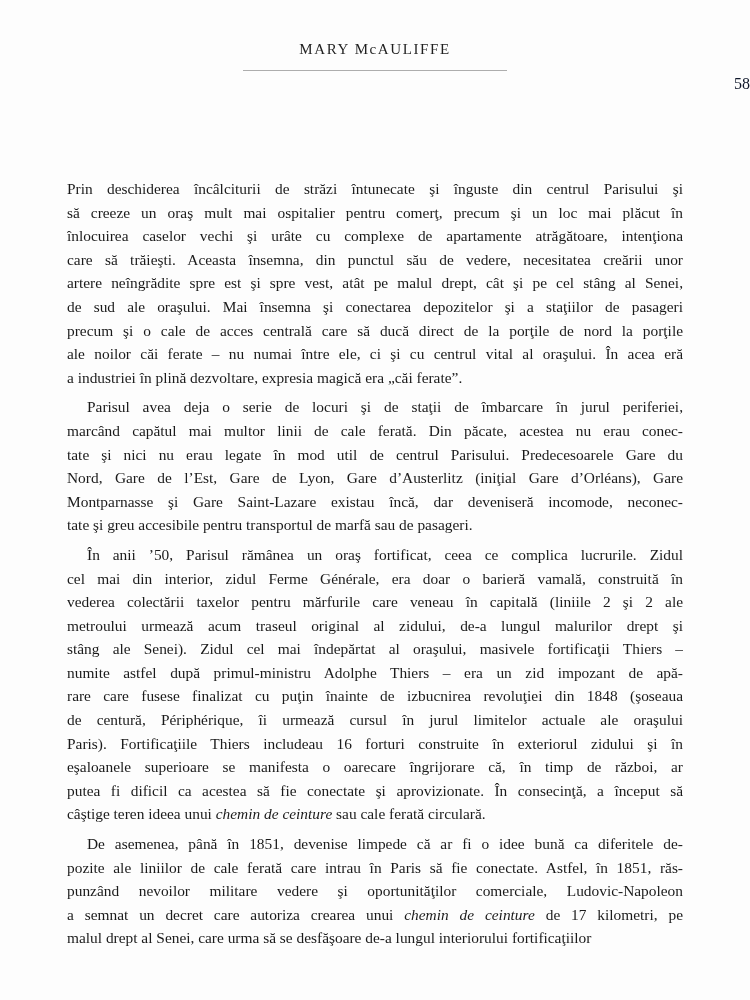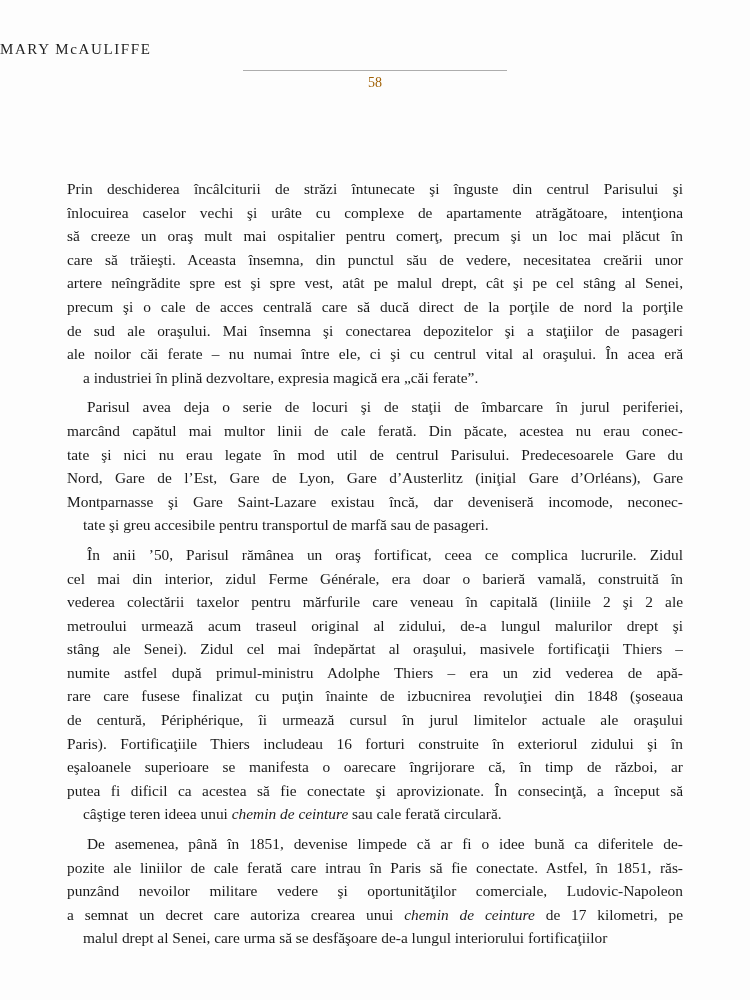--- a/index.html
+++ b/index.html
@@ -14,103 +14,102 @@
     background: #fdfdfd;
     color: #1a1a1a;
     font-family: "Liberation Serif", "DejaVu Serif", serif;
     overflow: hidden;
   }
   .running-header {
     position: absolute;
     top: 41px;
     left: 0;
     width: 100%;
-    text-align: left;
+    text-align: center;
     font-size: 15px;
     letter-spacing: 1.6px;
     color: #1f1f1f;
   }
   .header-rule {
     position: absolute;
     top: 70px;
     left: 243px;
     width: 264px;
     height: 0;
     border-top: 1px solid #adadad;
   }
   .page-number {
     position: absolute;
     top: 75px;
     left: 0;
     width: 100%;
-    text-align: center;
-    font-size: 14px;
-    color: #a16207;
+    text-align: right;
+    font-size: 16px;
+    color: #0f172a;
   }
   .text-block {
     position: absolute;
     top: 177px;
     left: 67px;
     width: 616px;
     font-size: 15.4px;
     line-height: 23.6px;
   }
   .para {
     margin: 0 0 6px 0;
   }
   .line {
     text-align: justify;
     text-align-last: justify;
     height: 23.6px;
     overflow: hidden;
   }
   .line.last {
     text-align-last: left;
-    margin-left: 16px;
   }
   .line.first-indent {
     text-indent: 20px;
   }
   .line i {
   }
 </style>
 </head>
 <body>
 
 <div id="page">
   <div class="running-header">MARY McAULIFFE</div>
   <div class="header-rule"></div>
   <div class="page-number">58</div>
   <div class="text-block">
       <div class="para">
         <div class="line"><span>Prin deschiderea încâlciturii de străzi întunecate şi înguste din centrul Parisului şi</span></div>
+        <div class="line"><span>să creeze un oraş mult mai ospitalier pentru comerţ, precum şi un loc mai plăcut în</span></div>
         <div class="line"><span>înlocuirea caselor vechi şi urâte cu complexe de apartamente atrăgătoare, intenţiona</span></div>
-        <div class="line"><span>să creeze un oraş mult mai ospitalier pentru comerţ, precum şi un loc mai plăcut în</span></div>
         <div class="line"><span>care să trăieşti. Aceasta însemna, din punctul său de vedere, necesitatea creării unor</span></div>
         <div class="line"><span>artere neîngrădite spre est şi spre vest, atât pe malul drept, cât şi pe cel stâng al Senei,</span></div>
+        <div class="line"><span>de sud ale oraşului. Mai însemna şi conectarea depozitelor şi a staţiilor de pasageri</span></div>
         <div class="line"><span>precum şi o cale de acces centrală care să ducă direct de la porţile de nord la porţile</span></div>
-        <div class="line"><span>de sud ale oraşului. Mai însemna şi conectarea depozitelor şi a staţiilor de pasageri</span></div>
         <div class="line"><span>ale noilor căi ferate – nu numai între ele, ci şi cu centrul vital al oraşului. În acea eră</span></div>
         <div class="line last"><span>a industriei în plină dezvoltare, expresia magică era „căi ferate”.</span></div>
       </div>
       <div class="para">
         <div class="line first-indent"><span>Parisul avea deja o serie de locuri şi de staţii de îmbarcare în jurul periferiei,</span></div>
         <div class="line"><span>marcând capătul mai multor linii de cale ferată. Din păcate, acestea nu erau conec-</span></div>
         <div class="line"><span>tate şi nici nu erau legate în mod util de centrul Parisului. Predecesoarele Gare du</span></div>
         <div class="line"><span>Nord, Gare de l’Est, Gare de Lyon, Gare d’Austerlitz (iniţial Gare d’Orléans), Gare</span></div>
         <div class="line"><span>Montparnasse şi Gare Saint-Lazare existau încă, dar deveniseră incomode, neconec-</span></div>
         <div class="line last"><span>tate şi greu accesibile pentru transportul de marfă sau de pasageri.</span></div>
       </div>
       <div class="para">
         <div class="line first-indent"><span>În anii ’50, Parisul rămânea un oraş fortificat, ceea ce complica lucrurile. Zidul</span></div>
         <div class="line"><span>cel mai din interior, zidul Ferme Générale, era doar o barieră vamală, construită în</span></div>
         <div class="line"><span>vederea colectării taxelor pentru mărfurile care veneau în capitală (liniile 2 şi 2 ale</span></div>
         <div class="line"><span>metroului urmează acum traseul original al zidului, de-a lungul malurilor drept şi</span></div>
         <div class="line"><span>stâng ale Senei). Zidul cel mai îndepărtat al oraşului, masivele fortificaţii Thiers –</span></div>
-        <div class="line"><span>numite astfel după primul-ministru Adolphe Thiers – era un zid vederea de apă-</span></div>
+        <div class="line"><span>numite astfel după primul-ministru Adolphe Thiers – era un zid impozant de apă-</span></div>
         <div class="line"><span>rare care fusese finalizat cu puţin înainte de izbucnirea revoluţiei din 1848 (şoseaua</span></div>
         <div class="line"><span>de centură, Périphérique, îi urmează cursul în jurul limitelor actuale ale oraşului</span></div>
         <div class="line"><span>Paris). Fortificaţiile Thiers includeau 16 forturi construite în exteriorul zidului şi în</span></div>
         <div class="line"><span>eşaloanele superioare se manifesta o oarecare îngrijorare că, în timp de război, ar</span></div>
         <div class="line"><span>putea fi dificil ca acestea să fie conectate şi aprovizionate. În consecinţă, a început să</span></div>
         <div class="line last"><span>câştige teren ideea unui </span><i>chemin de ceinture</i><span> sau cale ferată circulară.</span></div>
       </div>
       <div class="para">
         <div class="line first-indent"><span>De asemenea, până în 1851, devenise limpede că ar fi o idee bună ca diferitele de-</span></div>
         <div class="line"><span>pozite ale liniilor de cale ferată care intrau în Paris să fie conectate. Astfel, în 1851, răs-</span></div>

